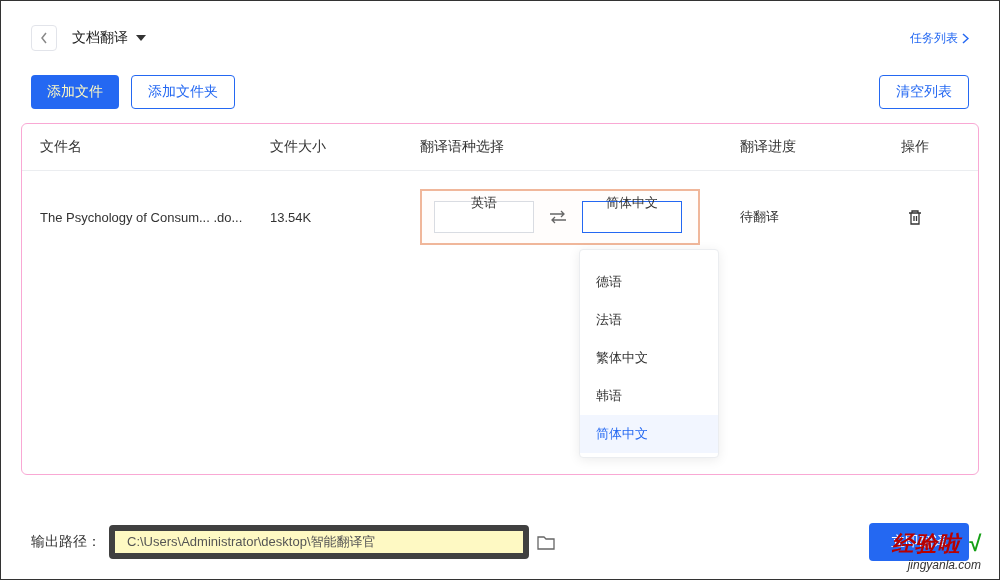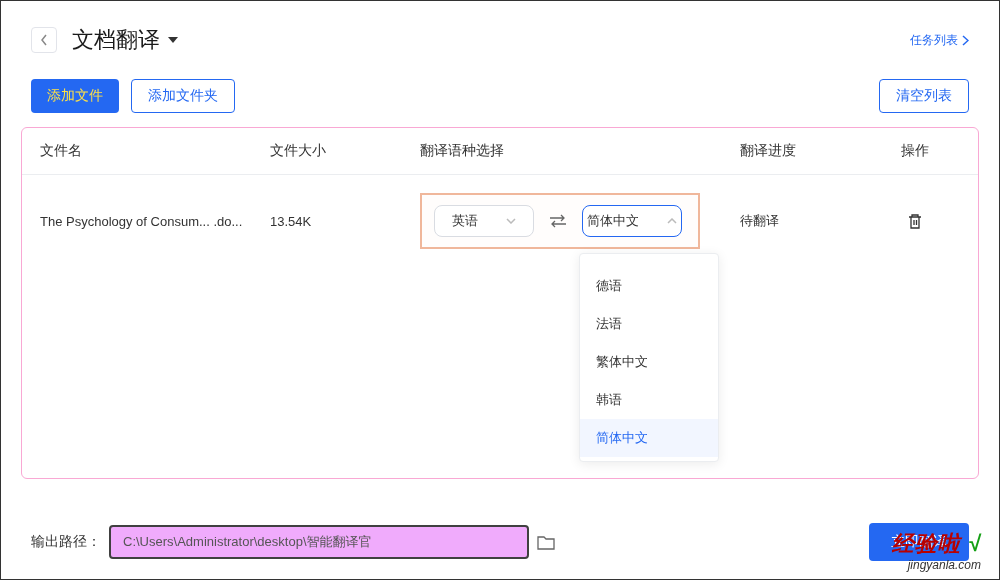--- a/index.html
+++ b/index.html
@@ -2,50 +2,50 @@
 <html><head>
   <meta charset="utf-8">
   <style>
     * { margin: 0; padding: 0; box-sizing: border-box; font-family: -apple-system, "Microsoft YaHei", "PingFang SC", sans-serif; }
     body { width: 1000px; height: 580px; background: #fff; border: 1px solid #333; position: relative; overflow: hidden; }
     
     .header { display: flex; align-items: center; justify-content: space-between; padding: 24px 30px 0 30px; }
     .header-left { display: flex; align-items: center; gap: 15px; }
     .back-btn { width: 26px; height: 26px; border: 1px solid #e2e4ea; border-radius: 4px; display: flex; align-items: center; justify-content: center; background: #fff; cursor: pointer; }
     .page-title-wrap { display: flex; align-items: center; gap: 8px; cursor: pointer; }
-    .page-title { font-size: 22px; font-weight: 500; color: #1a1a1a; }
+    .page-title { font-size: 14px; font-weight: 500; color: #1a1a1a; }
     .task-link { color: #2468f2; font-size: 12px; cursor: pointer; display: flex; align-items: center; gap: 4px; }
     
     .toolbar { display: flex; justify-content: space-between; padding: 24px 30px 14px 30px; }
     .toolbar-left { display: flex; gap: 12px; }
-    .btn-primary { background: #2468f2; color: #fde047; border: none; padding: 8px 16px; border-radius: 4px; font-size: 14px; cursor: pointer; }
+    .btn-primary { background: #2468f2; color: #fef9c3; border: none; padding: 8px 16px; border-radius: 4px; font-size: 14px; cursor: pointer; }
     .btn-outline { background: #fff; color: #2468f2; border: 1px solid #2468f2; padding: 7px 16px; border-radius: 4px; font-size: 14px; cursor: pointer; }
     
     .panel { margin: 0 20px; border: 1px solid #f9a8d4; border-radius: 6px; height: 352px; display: flex; flex-direction: column; position: relative; }
     .table-head { display: flex; border-bottom: 1px solid #ebedf0; padding: 14px 18px; font-size: 14px; color: #333; }
     .table-row { display: flex; padding: 18px 18px; font-size: 13px; color: #333; align-items: center; }
     .col-name { width: 230px; }
     .col-size { width: 150px; }
     .col-lang { width: 320px; position: relative; }
     .col-prog { width: 130px; }
     .col-op { flex: 1; display: flex; justify-content: center; }
     
     .lang-box { display: flex; align-items: center; gap: 10px; border: 2px solid #f0b79b; padding: 10px 12px; width: 280px; background: rgba(255,230,215,0.08); }
-    .select { width: 100px; height: 32px; border: 1px solid #d9dce2; border-radius: 8px; display: flex; align-items: center; justify-content: center; gap: 28px; font-size: 13px; cursor: pointer; background: #fff; }
+    .select { width: 100px; height: 32px; border: 1px solid #d9dce2; border-radius: 0; display: flex; align-items: center; justify-content: center; gap: 28px; font-size: 13px; cursor: pointer; background: #fff; flex-direction: column; }
     .select.active { border-color: #2468f2; }
     .swap { width: 28px; display: flex; align-items: center; justify-content: center; color: #666; cursor: pointer; }
     
     .dropdown { position: absolute; top: 60px; left: 159px; width: 140px; background: #fff; border: 1px solid #ebedf0; border-radius: 4px; box-shadow: 0 2px 12px rgba(0,0,0,0.08); z-index: 10; padding: 4px 0; font-size: 13px; }
     .dropdown-item { padding: 10px 16px; cursor: pointer; color: #333; }
     .dropdown-item.selected { color: #2468f2; background: #f2f6ff; }
     .dropdown-item.top { border-bottom: 1px solid #eee; color: #aaa; padding-top: 2px; padding-bottom: 6px; font-size: 11px; visibility: hidden; height: 8px; }
     
     .footer { position: absolute; bottom: 18px; left: 30px; right: 30px; display: flex; align-items: center; gap: 8px; }
     .out-label { font-size: 14px; color: #333; }
-    .out-path { flex: 0 0 420px; height: 34px; border: 2px solid #404040; border-radius: 4px; padding: 0 12px; font-size: 13px; color: #555; background: #f0abfc; }
+    .out-path { flex: 0 0 420px; height: 34px; border: 6px solid #404040; border-radius: 4px; padding: 0 12px; font-size: 13px; color: #555; background: #fef9c3; }
     .folder-btn { cursor: pointer; color: #666; display: flex; align-items: center; }
     .footer-spacer { flex: 1; }
     .translate-btn { background: #2468f2; color: #fff; border: none; padding: 10px 22px; border-radius: 4px; font-size: 14px; cursor: pointer; }
     
     .watermark { position: absolute; bottom: 8px; right: 18px; font-family: "Comic Sans MS", cursive; color: #b80000; text-align: right; pointer-events: none; }
     .watermark .big { font-size: 22px; font-weight: bold; font-style: italic; letter-spacing: 1px; }
     .watermark .big .check { color: #16a016; font-weight: 900; }
     .watermark .small { font-size: 12px; font-style: italic; color: #333; line-height: 1; }
 
     svg { display: block; }

